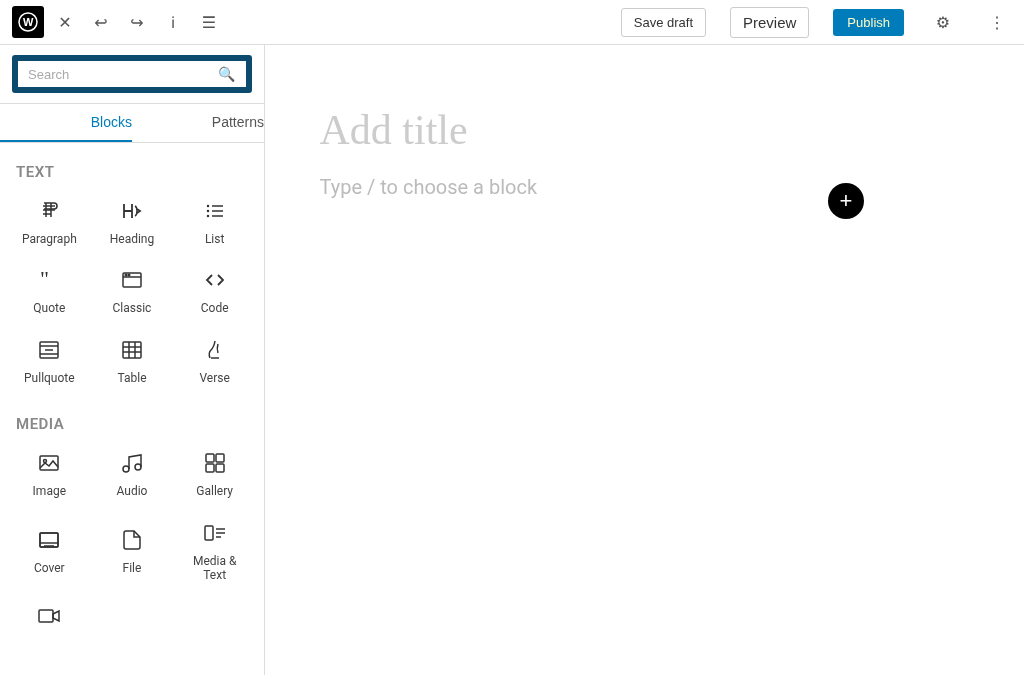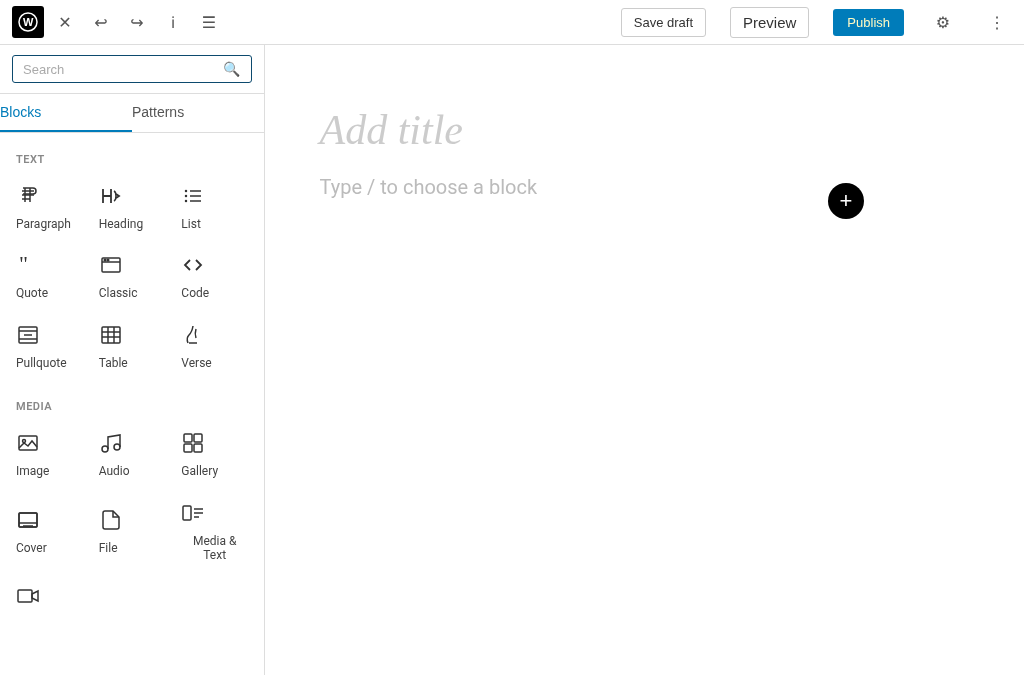--- a/index.html
+++ b/index.html
@@ -112,21 +112,21 @@
       background: #fff;
     }
 
     .search-bar {
       padding: 10px 12px;
       border-bottom: 1px solid #ddd;
     }
     .search-input-wrapper {
       display: flex;
       align-items: center;
-      border: 1px solid #0c4a6e;
+      border: 6px solid #0c4a6e;
       border-radius: 3px;
       padding: 5px 10px;
       gap: 6px;
     }
     .search-input-wrapper input {
       border: none;
       outline: none;
       font-size: 13px;
       flex: 1;
       color: #333;
@@ -135,21 +135,21 @@
     .search-icon { color: #555; font-size: 14px; }
 
     
     .tabs {
       display: flex;
       border-bottom: 1px solid #ddd;
     }
     .tab {
       flex: 1;
       padding: 10px 0;
-      text-align: left;
+      text-align: right;
       font-size: 14px;
       cursor: pointer;
       color: #555;
       border-bottom: 2px solid transparent;
       background: none;
       border-top: none;
       border-left: none;
       border-right: none;
     }
     .tab.active {
@@ -159,39 +159,39 @@
     }
 
     
     .block-list {
       flex: 1;
       overflow-y: auto;
       padding: 12px 0;
     }
 
     .section-label {
-      font-size: 11px;
+      font-size: 15px;
       text-transform: uppercase;
       color: #888;
       letter-spacing: 0.5px;
       padding: 8px 16px 6px;
       font-weight: 600;
     }
 
     .block-grid {
       display: grid;
       grid-template-columns: repeat(3, 1fr);
       gap: 0;
       padding: 0 8px;
     }
 
     .block-item {
       display: flex;
       flex-direction: column;
-      align-items: flex-start;
+      align-items: center;
       justify-content: center;
       padding: 12px 8px 10px;
       cursor: pointer;
       border-radius: 4px;
       gap: 6px;
     }
     .block-icon {
       font-size: 20px;
       color: #333;
       line-height: 1;
@@ -217,21 +217,20 @@
       margin: 0 auto;
     }
 
     .post-title {
       font-size: 42px;
       font-weight: 300;
       color: #ccc;
       margin-bottom: 20px;
       line-height: 1.2;
       font-family: Georgia, serif;
-      font-style: italic;
     }
 
     .block-placeholder {
       display: flex;
       align-items: center;
       gap: 12px;
     }
 
     .block-placeholder-text {
       font-size: 20px;

